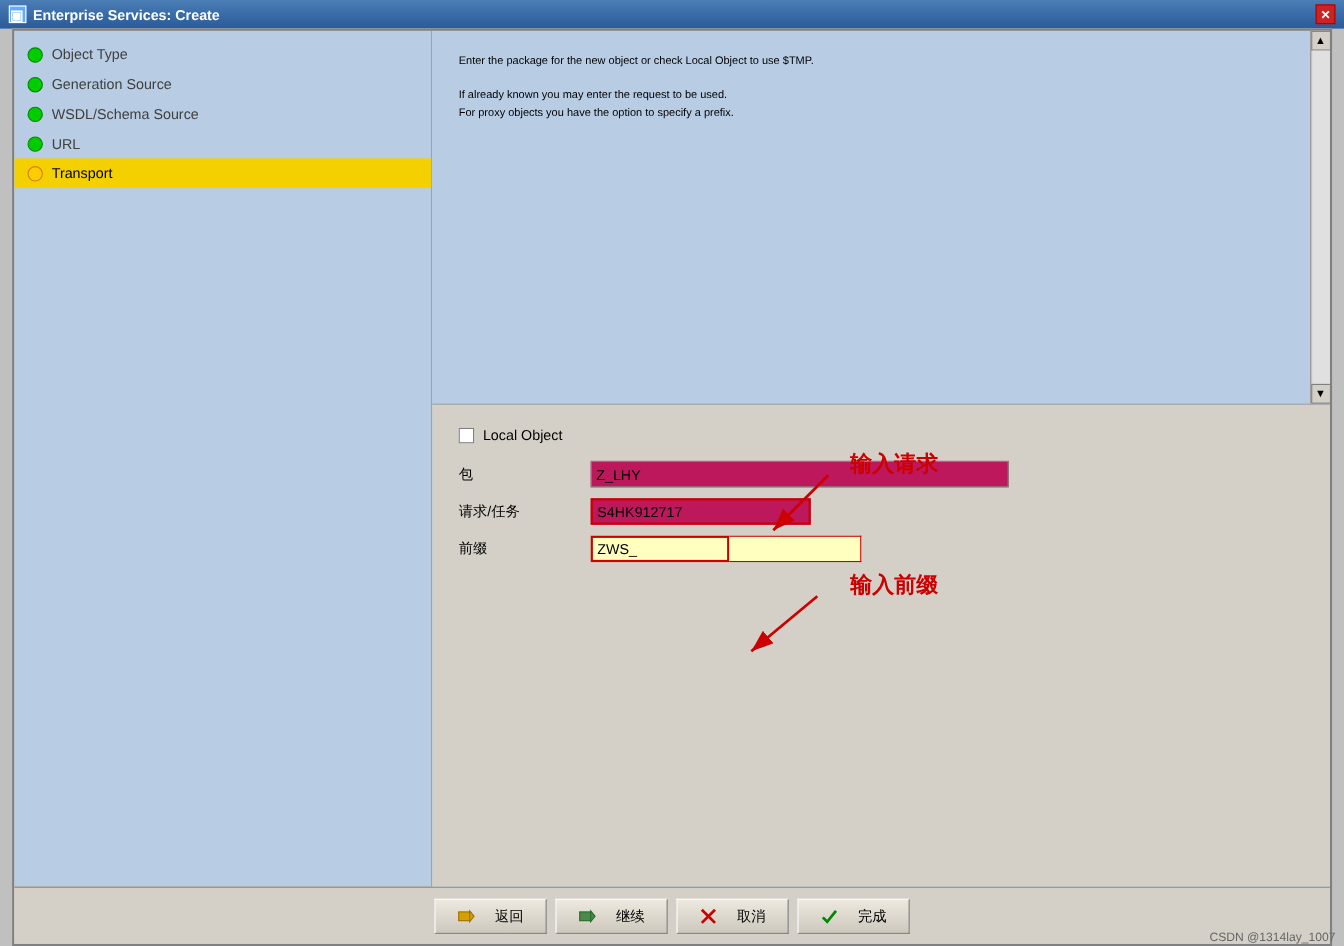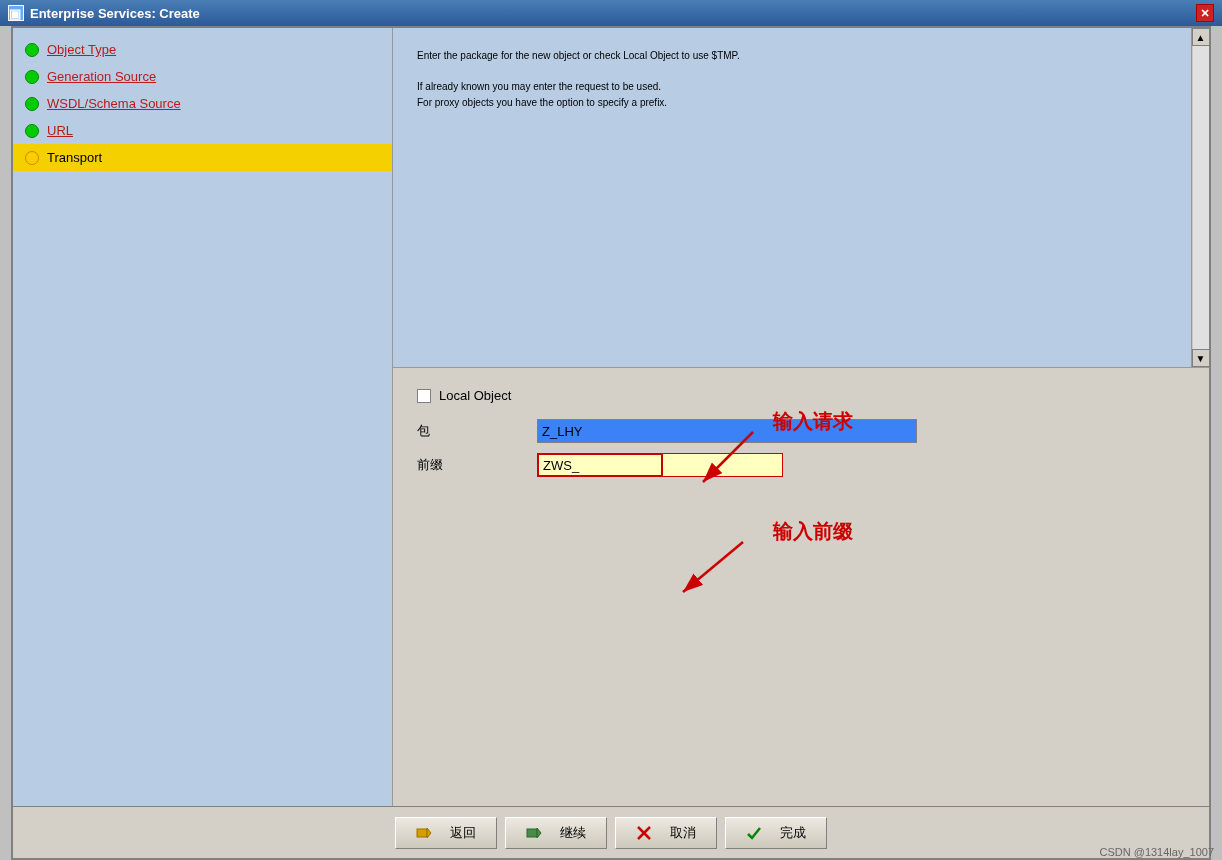--- a/index.html
+++ b/index.html
@@ -99,22 +99,21 @@
       align-items: center;
       justify-content: center;
       flex-shrink: 0;
     }
     .nav-dot.green { background: #00cc00; border: 1px solid #008800; }
     .nav-dot.yellow { background: #ffcc00; border: 1px solid #cc8800; }
     .nav-dot.red { background: #cc0000; border: 1px solid #880000; }
 
     .nav-label {
       font-size: 13px;
-      color: #b91c1c;
-      text-decoration: underline;
+      color: #404040;
     }
     .nav-label.plain {
       color: #000;
       text-decoration: none;
     }
 
     
     .right-panel {
       flex: 1;
       background: #b8cce4;
@@ -195,21 +194,21 @@
       align-items: center;
       margin-bottom: 10px;
     }
     .form-label {
       width: 120px;
       font-size: 13px;
       color: #000;
     }
     .form-input {
       border: 1px solid #808080;
-      background: #3b82f6;
+      background: #be185d;
       height: 24px;
       padding: 2px 4px;
       font-size: 13px;
       outline: none;
     }
     .form-input.wide { width: 380px; }
     .form-input.request-field {
       border: 2px solid #cc0000;
       width: 200px;
     }
@@ -338,20 +337,24 @@
         <div class="local-obj-row">
           <div class="checkbox"></div>
           <span>Local Object</span>
         </div>
 
         <div class="form-row">
           <span class="form-label">包</span>
           <input class="form-input wide" type="text" value="Z_LHY" style="">
         </div>
 
+        <div class="form-row">
+          <span class="form-label">请求/任务</span>
+          <input class="form-input request-field" type="text" value="S4HK912717" style="">
+        </div>
 
         <div class="form-row">
           <span class="form-label">前缀</span>
           <input class="form-input prefix-field" type="text" value="ZWS_" style="">
           <div class="prefix-extend"></div>
         </div>
 
         <div style="position: absolute; top: 40px; left: 380px; pointer-events: none;">
           <span style="color: #cc0000; font-size: 20px; font-weight: bold;">输入请求</span>
           <svg width="120" height="80" style="position: absolute; top: 24px; left: -80px; overflow: visible;">

